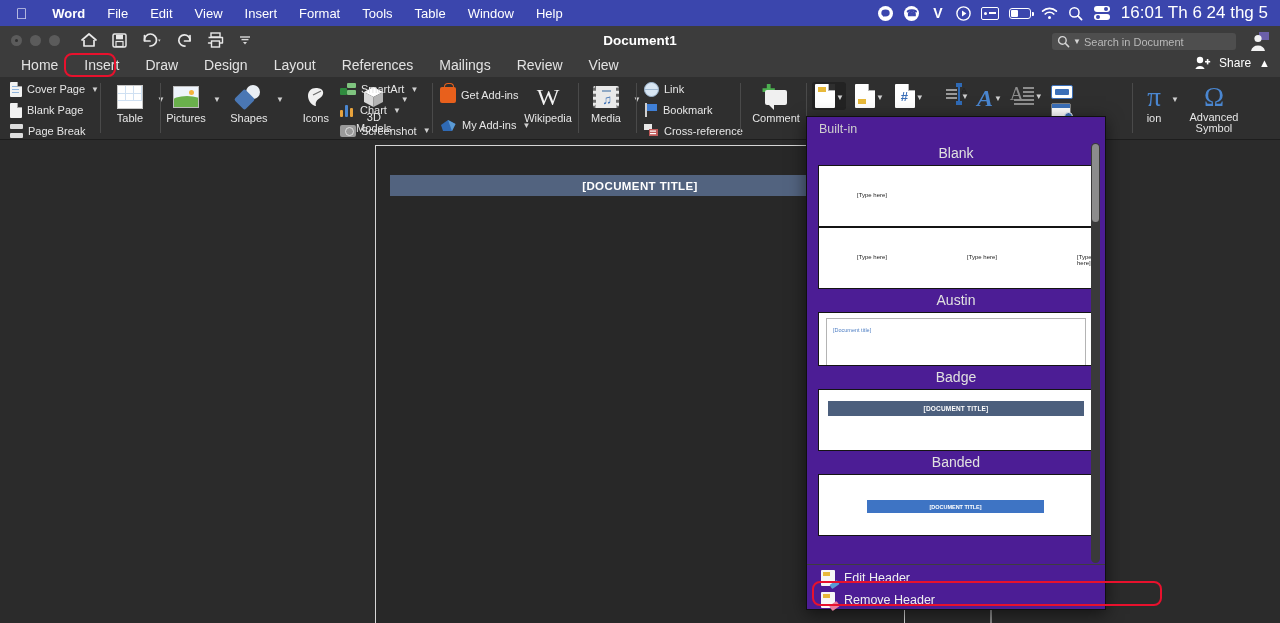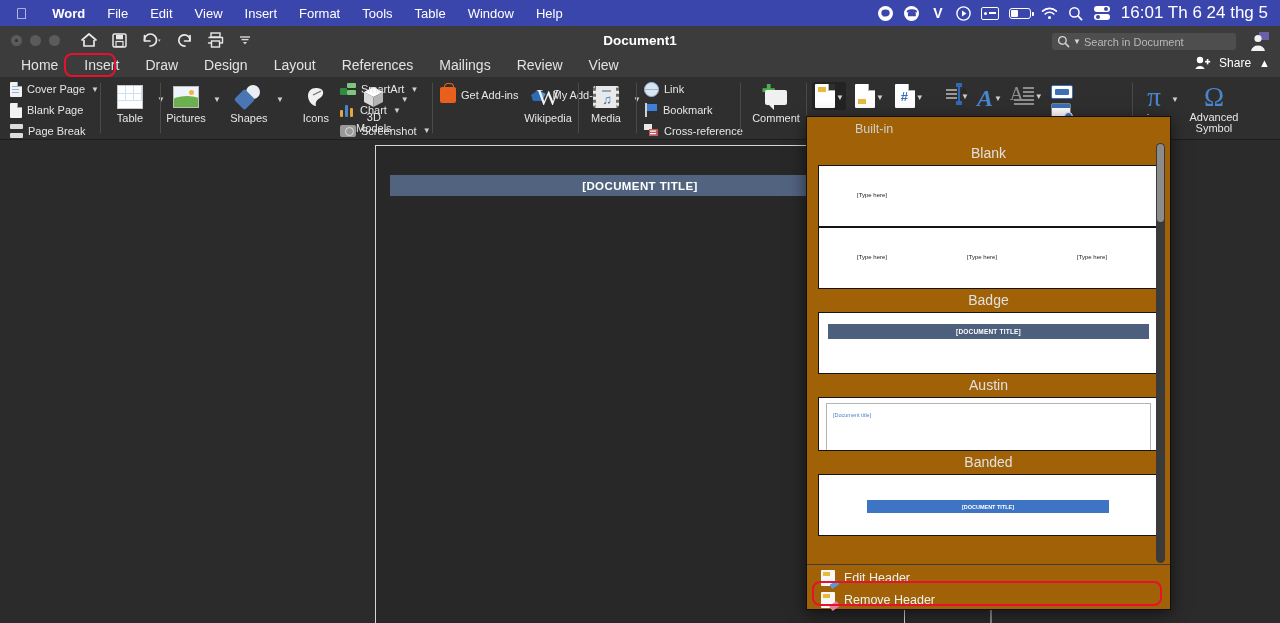--- a/index.html
+++ b/index.html
@@ -239,25 +239,24 @@
     position: absolute; left: 14px; top: 29px; width: 500px; height: 21px;
     background: #52637f;
     display: flex; align-items: center; justify-content: center;
   }
   .doc-header-bar span {
     color: #ffffff; font-size: 11.5px; font-weight: bold; letter-spacing: 0.4px;
   }
 
   
   .gallery {
-    position: absolute; left: 806px; top: 116px; width: 365px; height: 494px;
-    background: #a16207; border: 1px solid #101010;
+    position: absolute; left: 806px; top: 116px; width: 300px; height: 494px;
+    background: #4c1d95; border: 1px solid #101010;
     box-shadow: 0 4px 16px rgba(0,0,0,0.55);
     z-index: 40;
-    padding-left: 36px;
   }
   .gallery .builtin {
     color: #cfcfcf; font-size: 12.5px; padding: 5px 0 4px 12px;
   }
   .gallery .scrollarea {
     position: absolute; left: 0; top: 25px; right: 0; height: 424px; overflow: hidden;
   }
   .gal-item { margin: 0 11px 0 11px; }
   .gal-label {
     text-align: center; color: #e0e0e0; font-size: 14px; padding: 3px 0 4px 0;
@@ -585,21 +584,21 @@
         <span class="caret">▼</span>
       </div>
       <div class="small-cmd">
         <span class="cam-icon"></span>
         <span>Screenshot</span>
         <span class="caret">▼</span>
       </div>
     </div>
     <div class="sep" style="left:432px;"></div>
 
-    <div class="rgroup" style="left:438px;width:88px;flex-direction:row;padding-top:8px;gap:10px;">
+    <div class="rgroup" style="left:438px;width:88px;flex-direction:column;padding-top:8px;gap:10px;">
       <div class="small-cmd">
         <span class="bag-icon"></span>
         <span>Get Add-ins</span>
       </div>
       <div class="small-cmd">
         <span class="cloud-icon">
           <svg width="17" height="13" viewBox="0 0 17 13">
               <path d="M3 12 L1 6 L8 1 L15.5 5 L12 12 Z" fill="#2f6ab5"></path>
               <path d="M8 1 L15.5 5 L12 12 Z" fill="#5b9bd5"></path>
             </svg>
@@ -772,33 +771,33 @@
 
       <div class="gal-item">
         <div class="gal-thumb" style="height:62px;">
           <span class="type-here" style="left:38px;top:26px;">[Type here]</span>
           <span class="type-here" style="left:148px;top:26px;">[Type here]</span>
           <span class="type-here" style="left:258px;top:26px;">[Type here]</span>
         </div>
       </div>
 
       <div class="gal-item">
+        <div class="gal-label">Austin</div>
+        <div class="gal-thumb" style="height:54px;overflow:hidden;">
+          <span class="gal-sub-border"></span>
+          <span class="austin-title">[Document title]</span>
+        </div>
+      </div>
+
+      <div class="gal-item">
         <div class="gal-label">Badge</div>
         <div class="gal-thumb" style="height:62px;">
           <span class="badge-bar">
             <span>[DOCUMENT TITLE]</span>
           </span>
-        </div>
-      </div>
-
-      <div class="gal-item">
-        <div class="gal-label">Austin</div>
-        <div class="gal-thumb" style="height:54px;overflow:hidden;">
-          <span class="gal-sub-border"></span>
-          <span class="austin-title">[Document title]</span>
         </div>
       </div>
 
       <div class="gal-item">
         <div class="gal-label">Banded</div>
         <div class="gal-thumb" style="height:62px;">
           <span class="banded-bar">
             <span>[DOCUMENT TITLE]</span>
           </span>
         </div>

